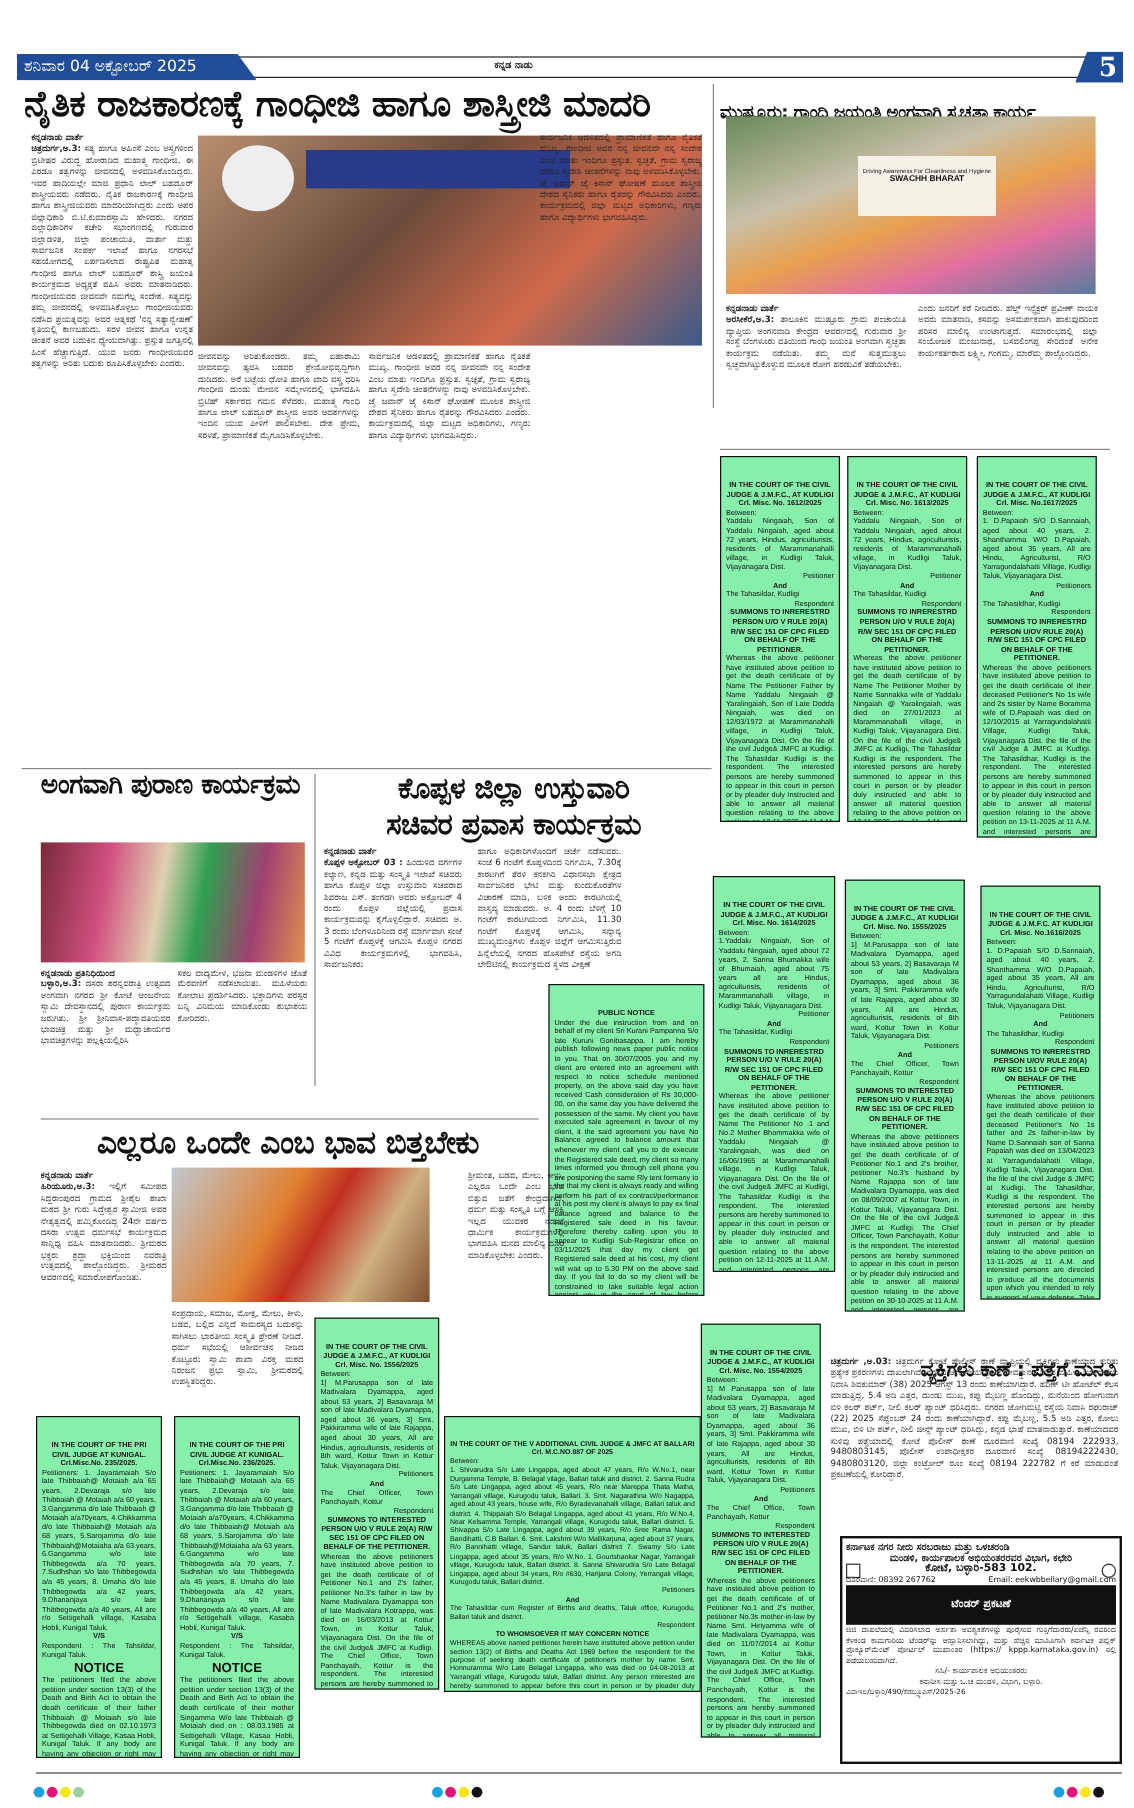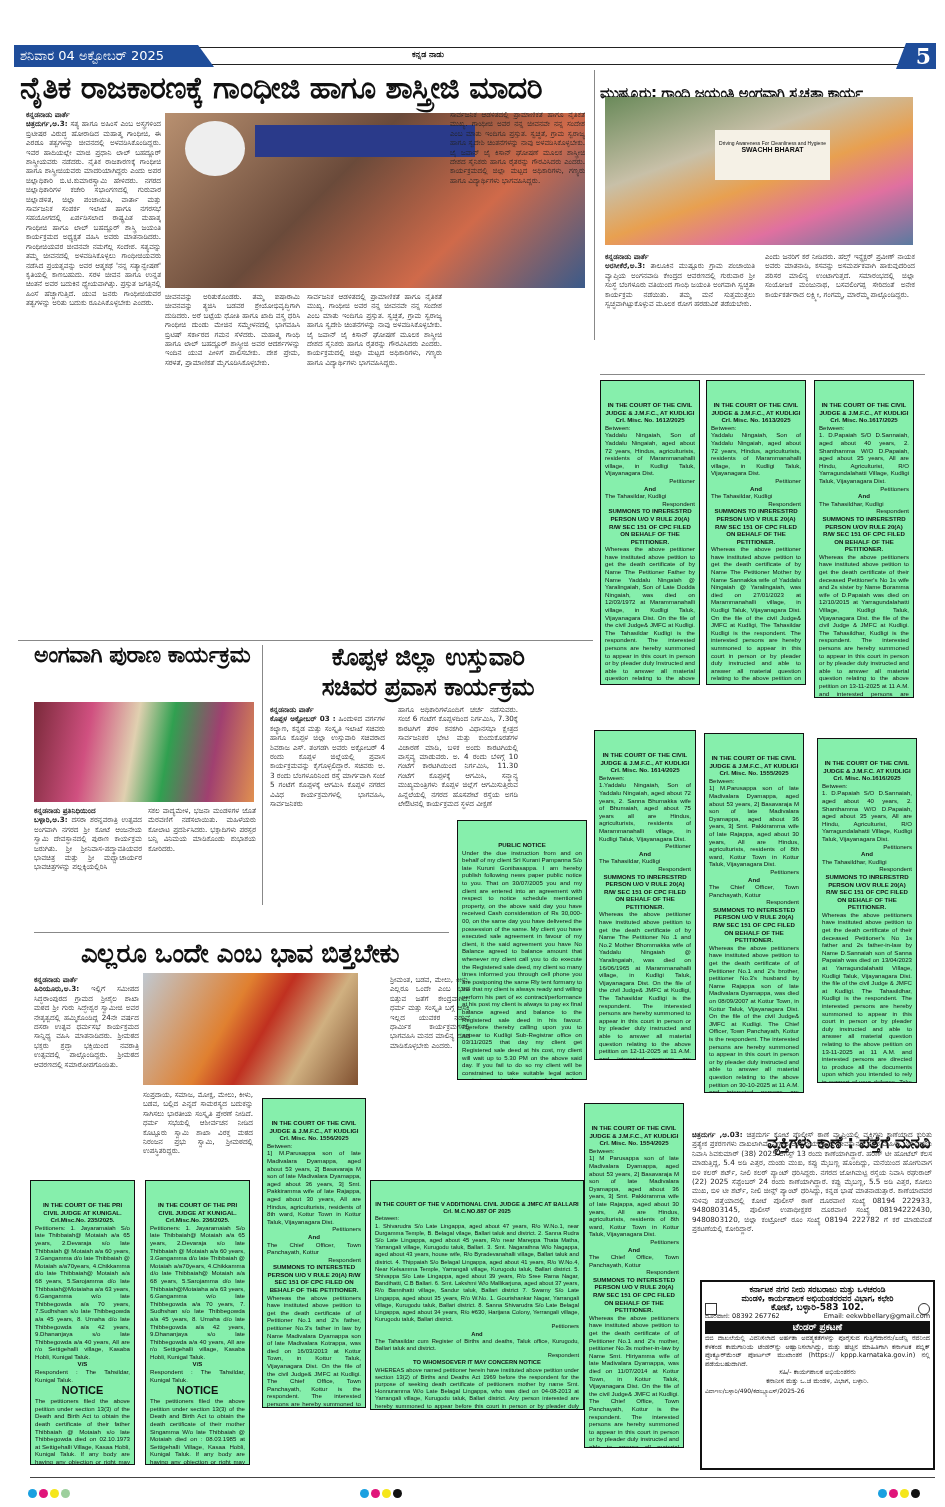--- a/index.html
+++ b/index.html
@@ -21,21 +21,21 @@
 .txt b{font-weight:bold}
 .colline{background:#888;width:1px}
 .hline{background:#888;height:1px}
 .box{border:1.3px solid #111;font-family:"Liberation Sans",sans-serif;font-size:6.1px;line-height:7.6px;padding:20px 4px;overflow:hidden;text-align:justify;background:#86efac}
 .box .c{text-align:center;font-weight:bold}
 .box .r{text-align:right}
 .box .n{text-align:center;font-weight:bold;font-size:11px;line-height:14px}
 .h2{font-size:22px;text-align:center;line-height:26px}
 .h3{font-size:26px;text-align:center;line-height:32px}
 .tender{border:2px solid #111;padding:3px;font-size:7px;line-height:9px}
-.tender .tb{background:#111;color:#fff;text-align:center;font-weight:bold;font-size:9px;padding:2px}
+.tender .tb{background:#111;color:#fff;text-align:center;font-weight:bold;font-size:9px;padding:12px}
 .dot{width:9px;height:9px;border-radius:50%;display:inline-block;margin-right:2px}
 </style>
 </head>
 <body>
 
 <div class="abs mast"></div>
 <div class="abs datebox">ಶನಿವಾರ 04 ಅಕ್ಟೋಬರ್ 2025</div>
 <div class="abs brand">ಕನ್ನಡ ನಾಡು</div>
 <div class="abs pgno">5</div>
 
@@ -255,21 +255,21 @@
 
 </div>
 
 <div class="abs hl" style="left:700px;top:1132px;width:230px;font-size:17px;text-align:right">ವ್ಯಕ್ತಿಗಳು ಕಾಣೆ : ಪತ್ತೆಗೆ ಮನವಿ</div>
 <div class="abs txt" style="left:692px;top:1130px;width:240px;height:140px">
   <b>ಚಿತ್ರದುರ್ಗ ,ಅ.03:</b>
   <span>ಚಿತ್ರದುರ್ಗ ಕೋಟೆ ಪೊಲೀಸ್ ಠಾಣೆ ವ್ಯಾಪ್ತಿಯಲ್ಲಿ ವ್ಯಕ್ತಿಗಳು ಕಾಣೆಯಾದ ಕುರಿತು ಪ್ರತ್ಯೇಕ ಪ್ರಕರಣಗಳು ದಾಖಲಾಗಿವೆ. ನಗರದ ಆಂಜನೇಯ ಸ್ವಾಮಿ ದೇವಸ್ಥಾನದ ಹತ್ತಿರ ಮಹಿಳಾ ಬಡಾವಣೆಯ ನಿವಾಸಿ ಶಿವಕುಮಾರ್ (38) 2025 ಆಗಸ್ಟ್ 13 ರಂದು ಕಾಣೆಯಾಗಿದ್ದಾರೆ. ಹರಿಣ್ ಟೀ ಹೋಟೆಲ್ ಕೆಲಸ ಮಾಡುತ್ತಿದ್ದ, 5.4 ಅಡಿ ಎತ್ತರ, ದುಂಡು ಮುಖ, ಕಪ್ಪು ಮೈಬಣ್ಣ ಹೊಂದಿದ್ದು, ಮನೆಯಿಂದ ಹೋಗುವಾಗ ಬಿಳಿ ಕಲರ್ ಶರ್ಟ್, ನೀಲಿ ಕಲರ್ ಪ್ಯಾಂಟ್ ಧರಿಸಿದ್ದರು. ನಗರದ ಜೋಗಿಮಟ್ಟಿ ರಸ್ತೆಯ ನಿವಾಸಿ ರಘುರಾಜ್ (22) 2025 ಸೆಪ್ಟೆಂಬರ್ 24 ರಂದು ಕಾಣೆಯಾಗಿದ್ದಾರೆ. ಕಪ್ಪು ಮೈಬಣ್ಣ, 5.5 ಅಡಿ ಎತ್ತರ, ಕೋಲು ಮುಖ, ಬಿಳಿ ಟೀ ಶರ್ಟ್, ನೀಲಿ ಜೀನ್ಸ್ ಪ್ಯಾಂಟ್ ಧರಿಸಿದ್ದು, ಕನ್ನಡ ಭಾಷೆ ಮಾತನಾಡುತ್ತಾರೆ. ಕಾಣೆಯಾದವರ ಸುಳಿವು ಪತ್ತೆಯಾದಲ್ಲಿ ಕೋಟೆ ಪೊಲೀಸ್ ಠಾಣೆ ದೂರವಾಣಿ ಸಂಖ್ಯೆ 08194 222933, 9480803145, ಪೊಲೀಸ್ ಉಪಾಧೀಕ್ಷಕರ ದೂರವಾಣಿ ಸಂಖ್ಯೆ 08194222430, 9480803120, ಜಿಲ್ಲಾ ಕಂಟ್ರೋಲ್ ರೂಂ ಸಂಖ್ಯೆ 08194 222782 ಗೆ ಕರೆ ಮಾಡುವಂತೆ ಪ್ರಕಟಣೆಯಲ್ಲಿ ಕೋರಿದ್ದಾರೆ.</span>
 </div>
 
 <div class="abs tender" style="left:700px;top:1280px;width:235px;height:190px">
-  <div style="text-align:center;font-weight:bold;font-size:8px">ಕರ್ನಾಟಕ ನಗರ ನೀರು ಸರಬರಾಜು ಮತ್ತು ಒಳಚರಂಡಿ</div>
+  <div style="font-weight:bold;font-size:8px">ಕರ್ನಾಟಕ ನಗರ ನೀರು ಸರಬರಾಜು ಮತ್ತು ಒಳಚರಂಡಿ</div>
   <div style="text-align:center;font-weight:bold;font-size:8px">ಮಂಡಳಿ, ಕಾರ್ಯಪಾಲಕ ಅಭಿಯಂತರರವರ ವಿಭಾಗ, ಕಛೇರಿ</div>
   <div style="text-align:center;font-weight:bold;font-size:9px;position:relative">
     <span style="position:absolute;left:0;top:0;width:12px;height:12px;border:1px solid #333;font-size:5px"></span>
     <span>ಕೋಟೆ, ಬಳ್ಳಾರಿ-583 102.</span>
     <span style="position:absolute;right:0;top:0;width:12px;height:12px;border-radius:50%;border:1px solid #333"></span>
   </div>
   <div style="font-size:6.5px;display:flex;justify-content:space-between">
     <span>ದೂರವಾಣಿ: 08392 267762</span>
     <span>Email: eekwbbellary@gmail.com</span>
   </div>

